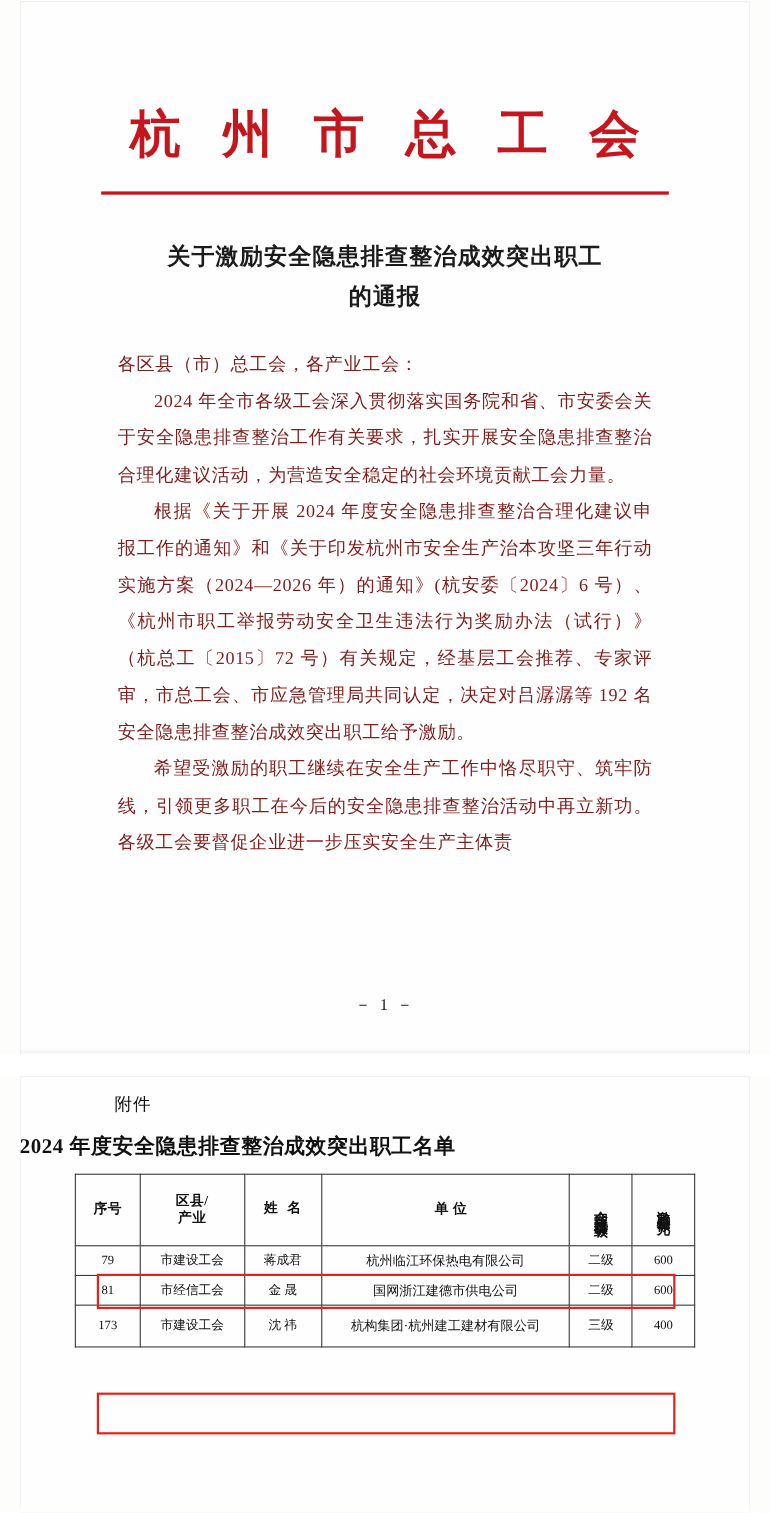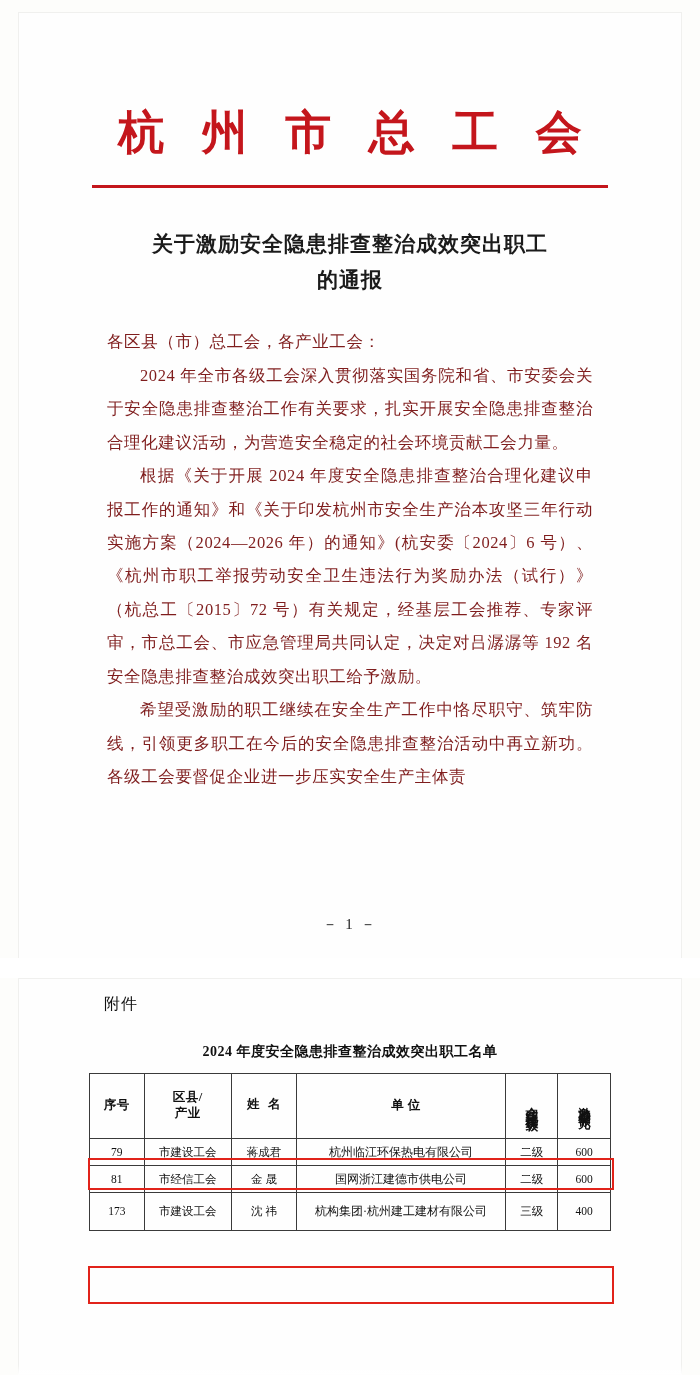--- a/index.html
+++ b/index.html
@@ -19,21 +19,21 @@
     position: relative;
     width: 700px;
     height: 1375px;
     background: #fdfdfb;
   }
 
   
   .sheet-top {
     position: absolute;
     left: 18px;
-    top: 12px;
+    top: 1px;
     width: 664px;
     height: 958px;
     background: #fefefe;
     box-shadow: 0 0 0 1px #f0f0ee inset;
   }
   .sheet-top::after{
     content:"";
     position:absolute;
     left:0; right:0; bottom:0;
     height:4px;
@@ -115,31 +115,31 @@
     box-shadow: 0 0 0 1px #f0f0ee inset;
     overflow: hidden;
   }
   .attach-label {
     margin: 16px 0 0 86px;
     font-size: 16px;
     letter-spacing: 1px;
     font-weight: normal;
   }
   .attach-title {
-    margin: 28px auto 0 auto;
-    text-align: center;
-    font-size: 14px;
+    margin: 14px auto 0 auto;
+    text-align: left;
+    font-size: 19px;
     font-weight: bold;
     letter-spacing: 0.5px;
   }
 
   table.roster {
     margin: 12px auto 0 auto;
     border-collapse: collapse;
-    width: 522px;
+    width: 564px;
     font-size: 11.5px;
     font-family: "Liberation Serif", "DejaVu Serif", serif;
   }
   table.roster td, table.roster th {
     border: 1px solid #3a3a3a;
     text-align: center;
     vertical-align: middle;
     padding: 3px 2px;
     line-height: 1.25;
     color: #111;

